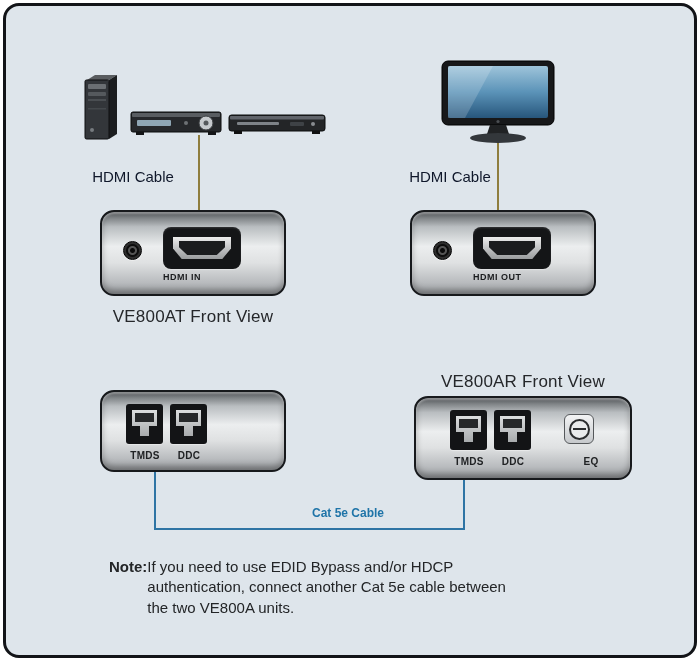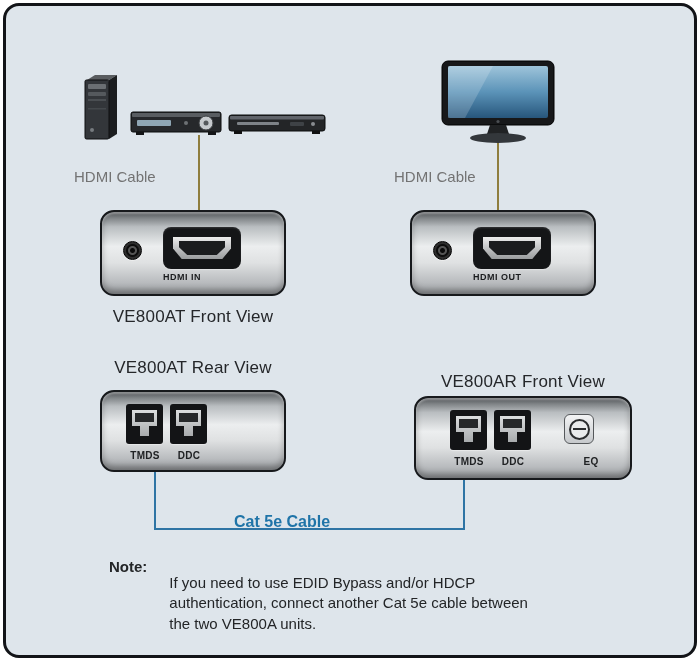--- a/index.html
+++ b/index.html
@@ -8,26 +8,26 @@
   .frame {
     position:absolute; inset:3px;
     border:3px solid #121418;
     border-radius:16px;
     background:var(--background, #dee5eb);
     overflow:hidden;
   }
   .abs { position:absolute; }
 
   
-  .cable-label { font-size:15px; color:#737373; }
+  .cable-label { font-size:15px; color:#0f172a; text-align:center; }
   .view-label  { font-size:17px; color:#25272a; text-align:center; letter-spacing:.2px; }
-  .cat5e-label { font-size:16px; font-weight:bold; color:var(--cat5e-text,#1f74a8); text-align:left;margin-top:7px; }
+  .cat5e-label { font-size:12px; font-weight:bold; color:var(--cat5e-text,#1f74a8); text-align:right; }
   .note { display:flex; font-size:15px; color:#232527; line-height:1.35; }
-  .note .note-bold { font-weight:bold; margin-right:6px; white-space:nowrap; }
-  .note p { margin:16px; width:372px; }
+  .note .note-bold { font-weight:bold; margin-right:0; white-space:nowrap; }
+  .note p { margin:0; width:372px; }
 
   
   .extender {
     position:absolute; width:186px; height:86px;
     border:2px solid #17191c; border-radius:14px; box-sizing:border-box;
     background:linear-gradient(180deg,#4d5054 0%, #7d8184 7%, #b9bdc0 18%, #eceeef 42%, #dfe1e2 62%, #b2b5b8 90%, #9a9da0 100%);
     box-shadow:inset 0 2px 2px rgba(255,255,255,.35), inset 0 -4px 6px rgba(0,0,0,.30);
   }
   .extender.rear { height:82px; }
   .extender.rear.wide { width:218px; height:84px; }
@@ -162,21 +162,20 @@
     <div class="abs view-label" style="left:94px;top:301px;width:186px">VE800AT Front View</div>
 
     <div class="extender" style="left:404px;top:204px">
       <div class="dc" style="left:21px;top:29px"></div>
       <div class="hdmi-housing" style="left:61px;top:15px">
         <div class="hdmi-conn"></div>
       </div>
       <div class="hdmi-port-label" style="left:61px;top:60px;width:78px">HDMI OUT</div>
     </div>
 
-    <div class="abs view-label" style="left:94px;top:352px;width:186px">VE800AT Rear View</div>
     <div class="extender rear" style="left:94px;top:384px">
       <div class="rj45" style="left:24px;top:12px">
         <div class="rj45-opening"></div>
       </div>
       <div class="rj45" style="left:68px;top:12px">
         <div class="rj45-opening"></div>
       </div>
       <div class="rear-port-label" style="left:18px;top:58px;width:50px">TMDS</div>
       <div class="rear-port-label" style="left:66px;top:58px;width:42px">DDC</div>
     </div>

